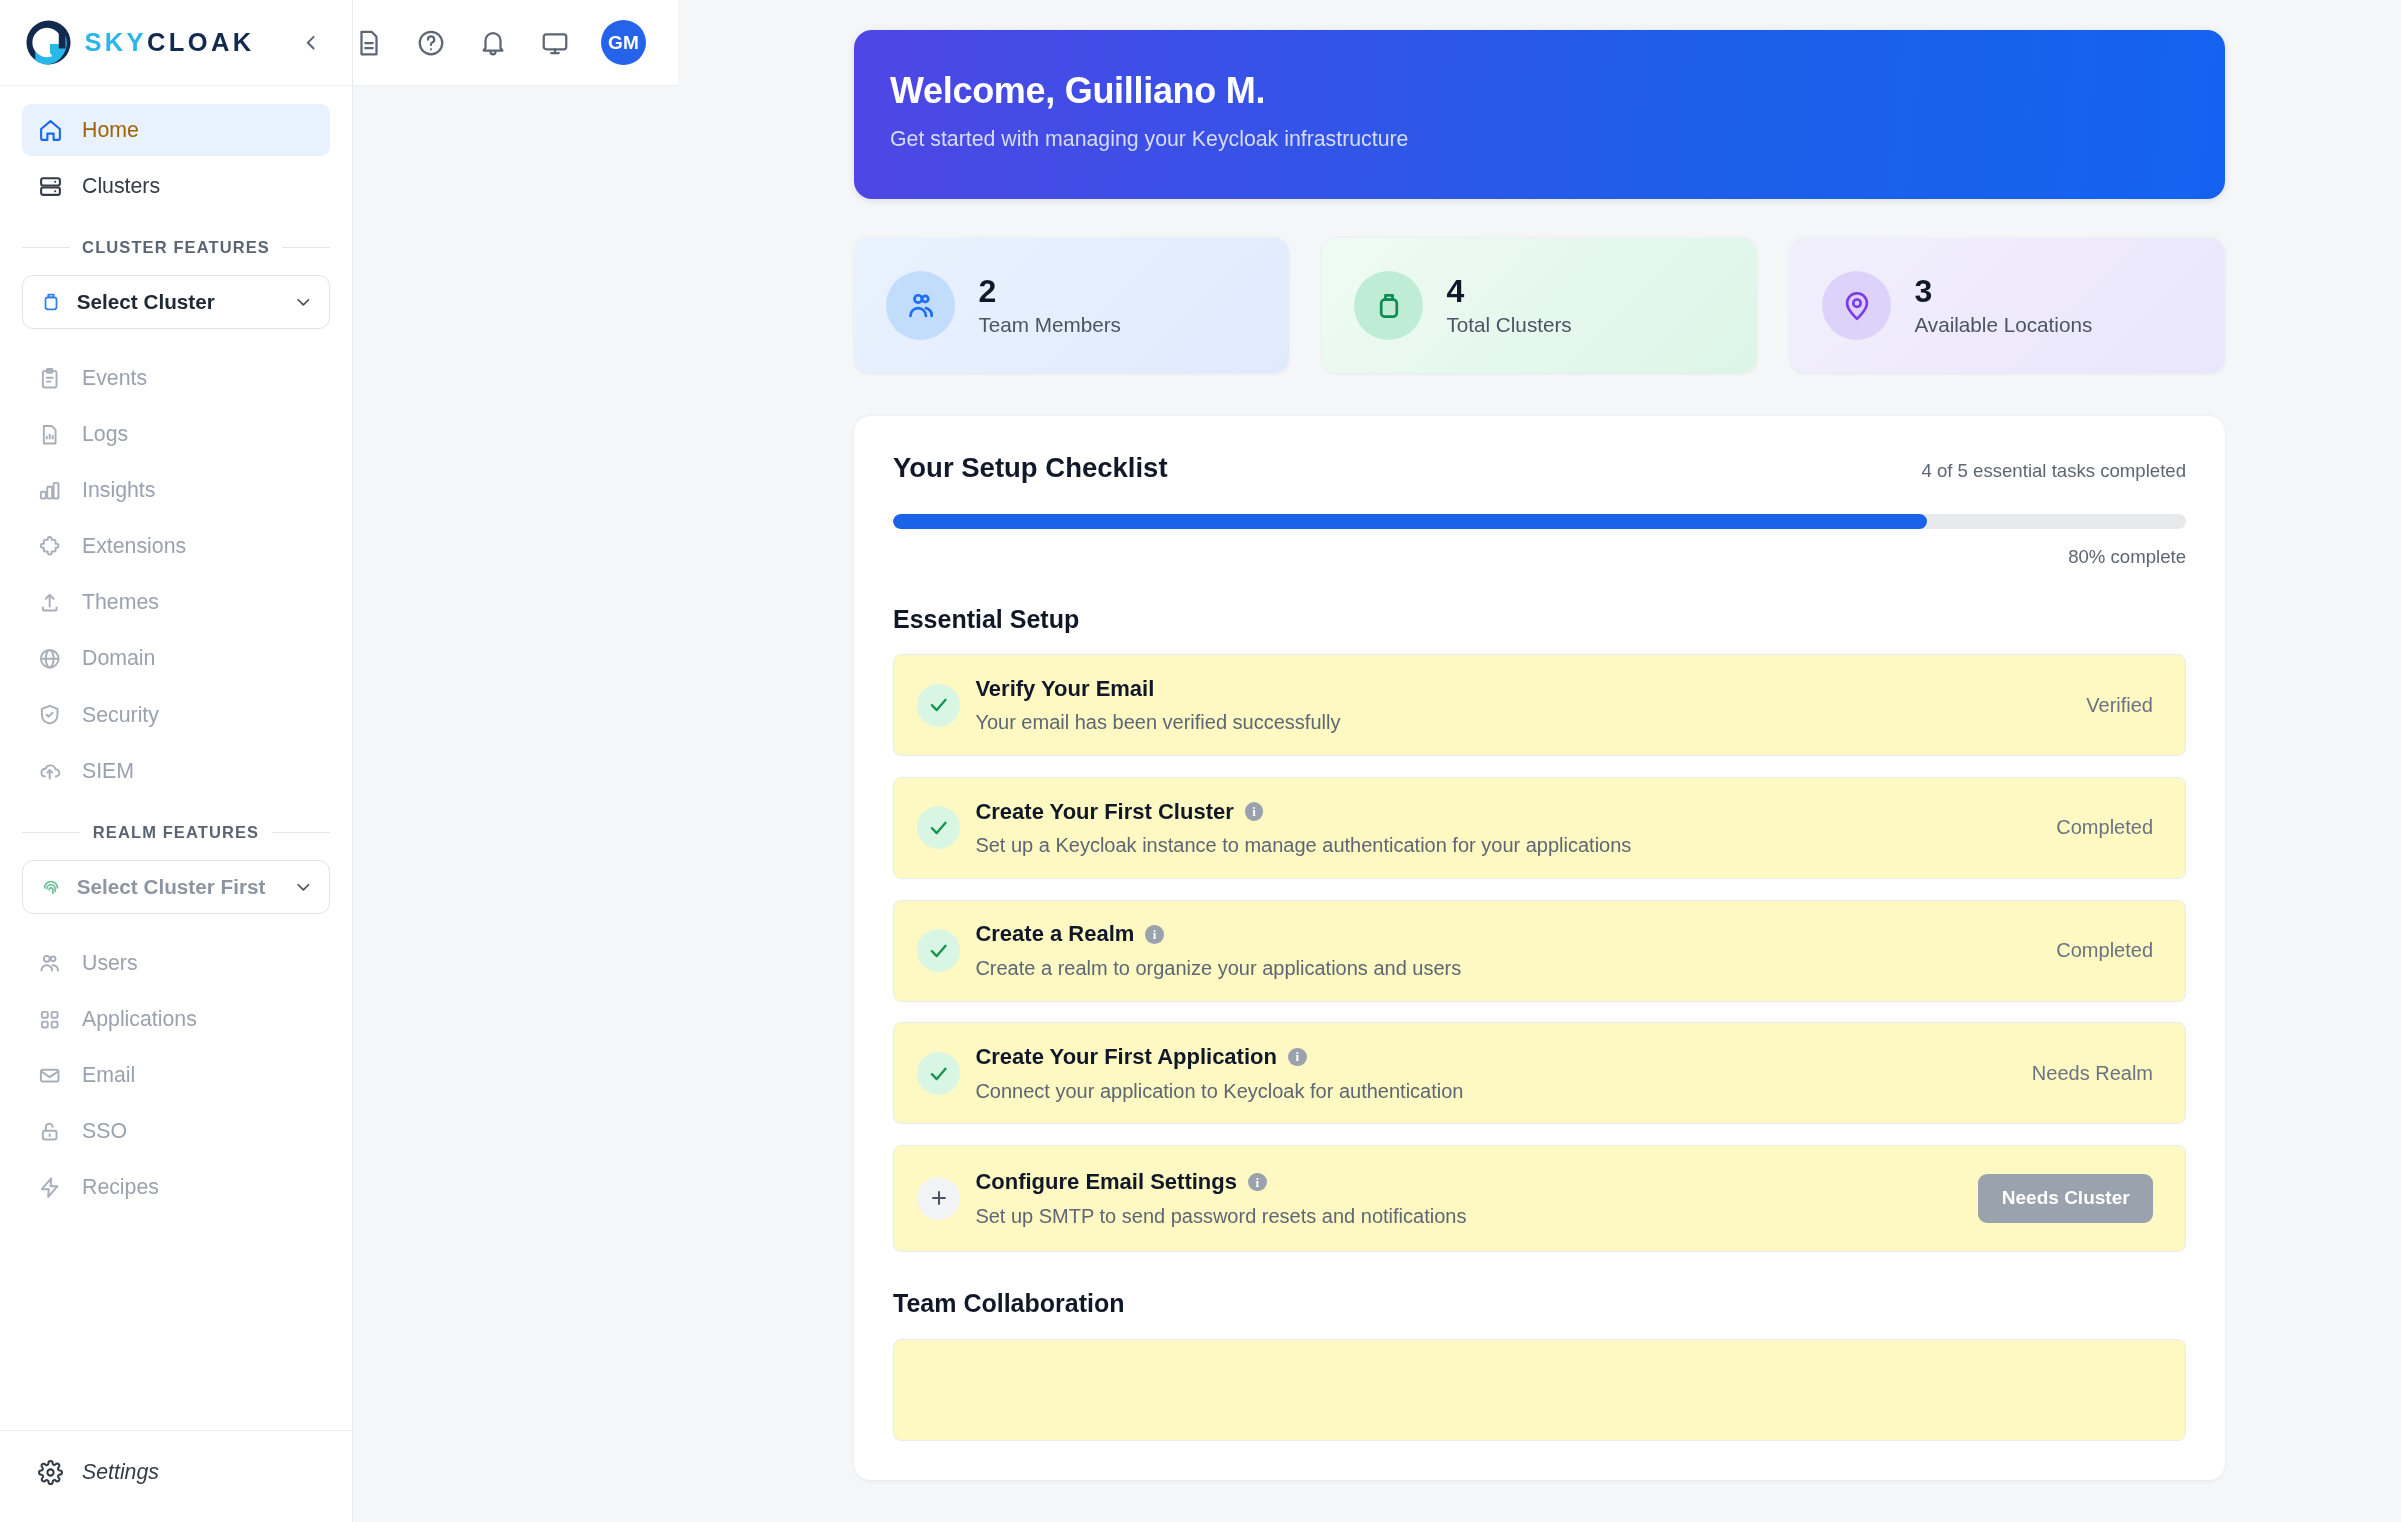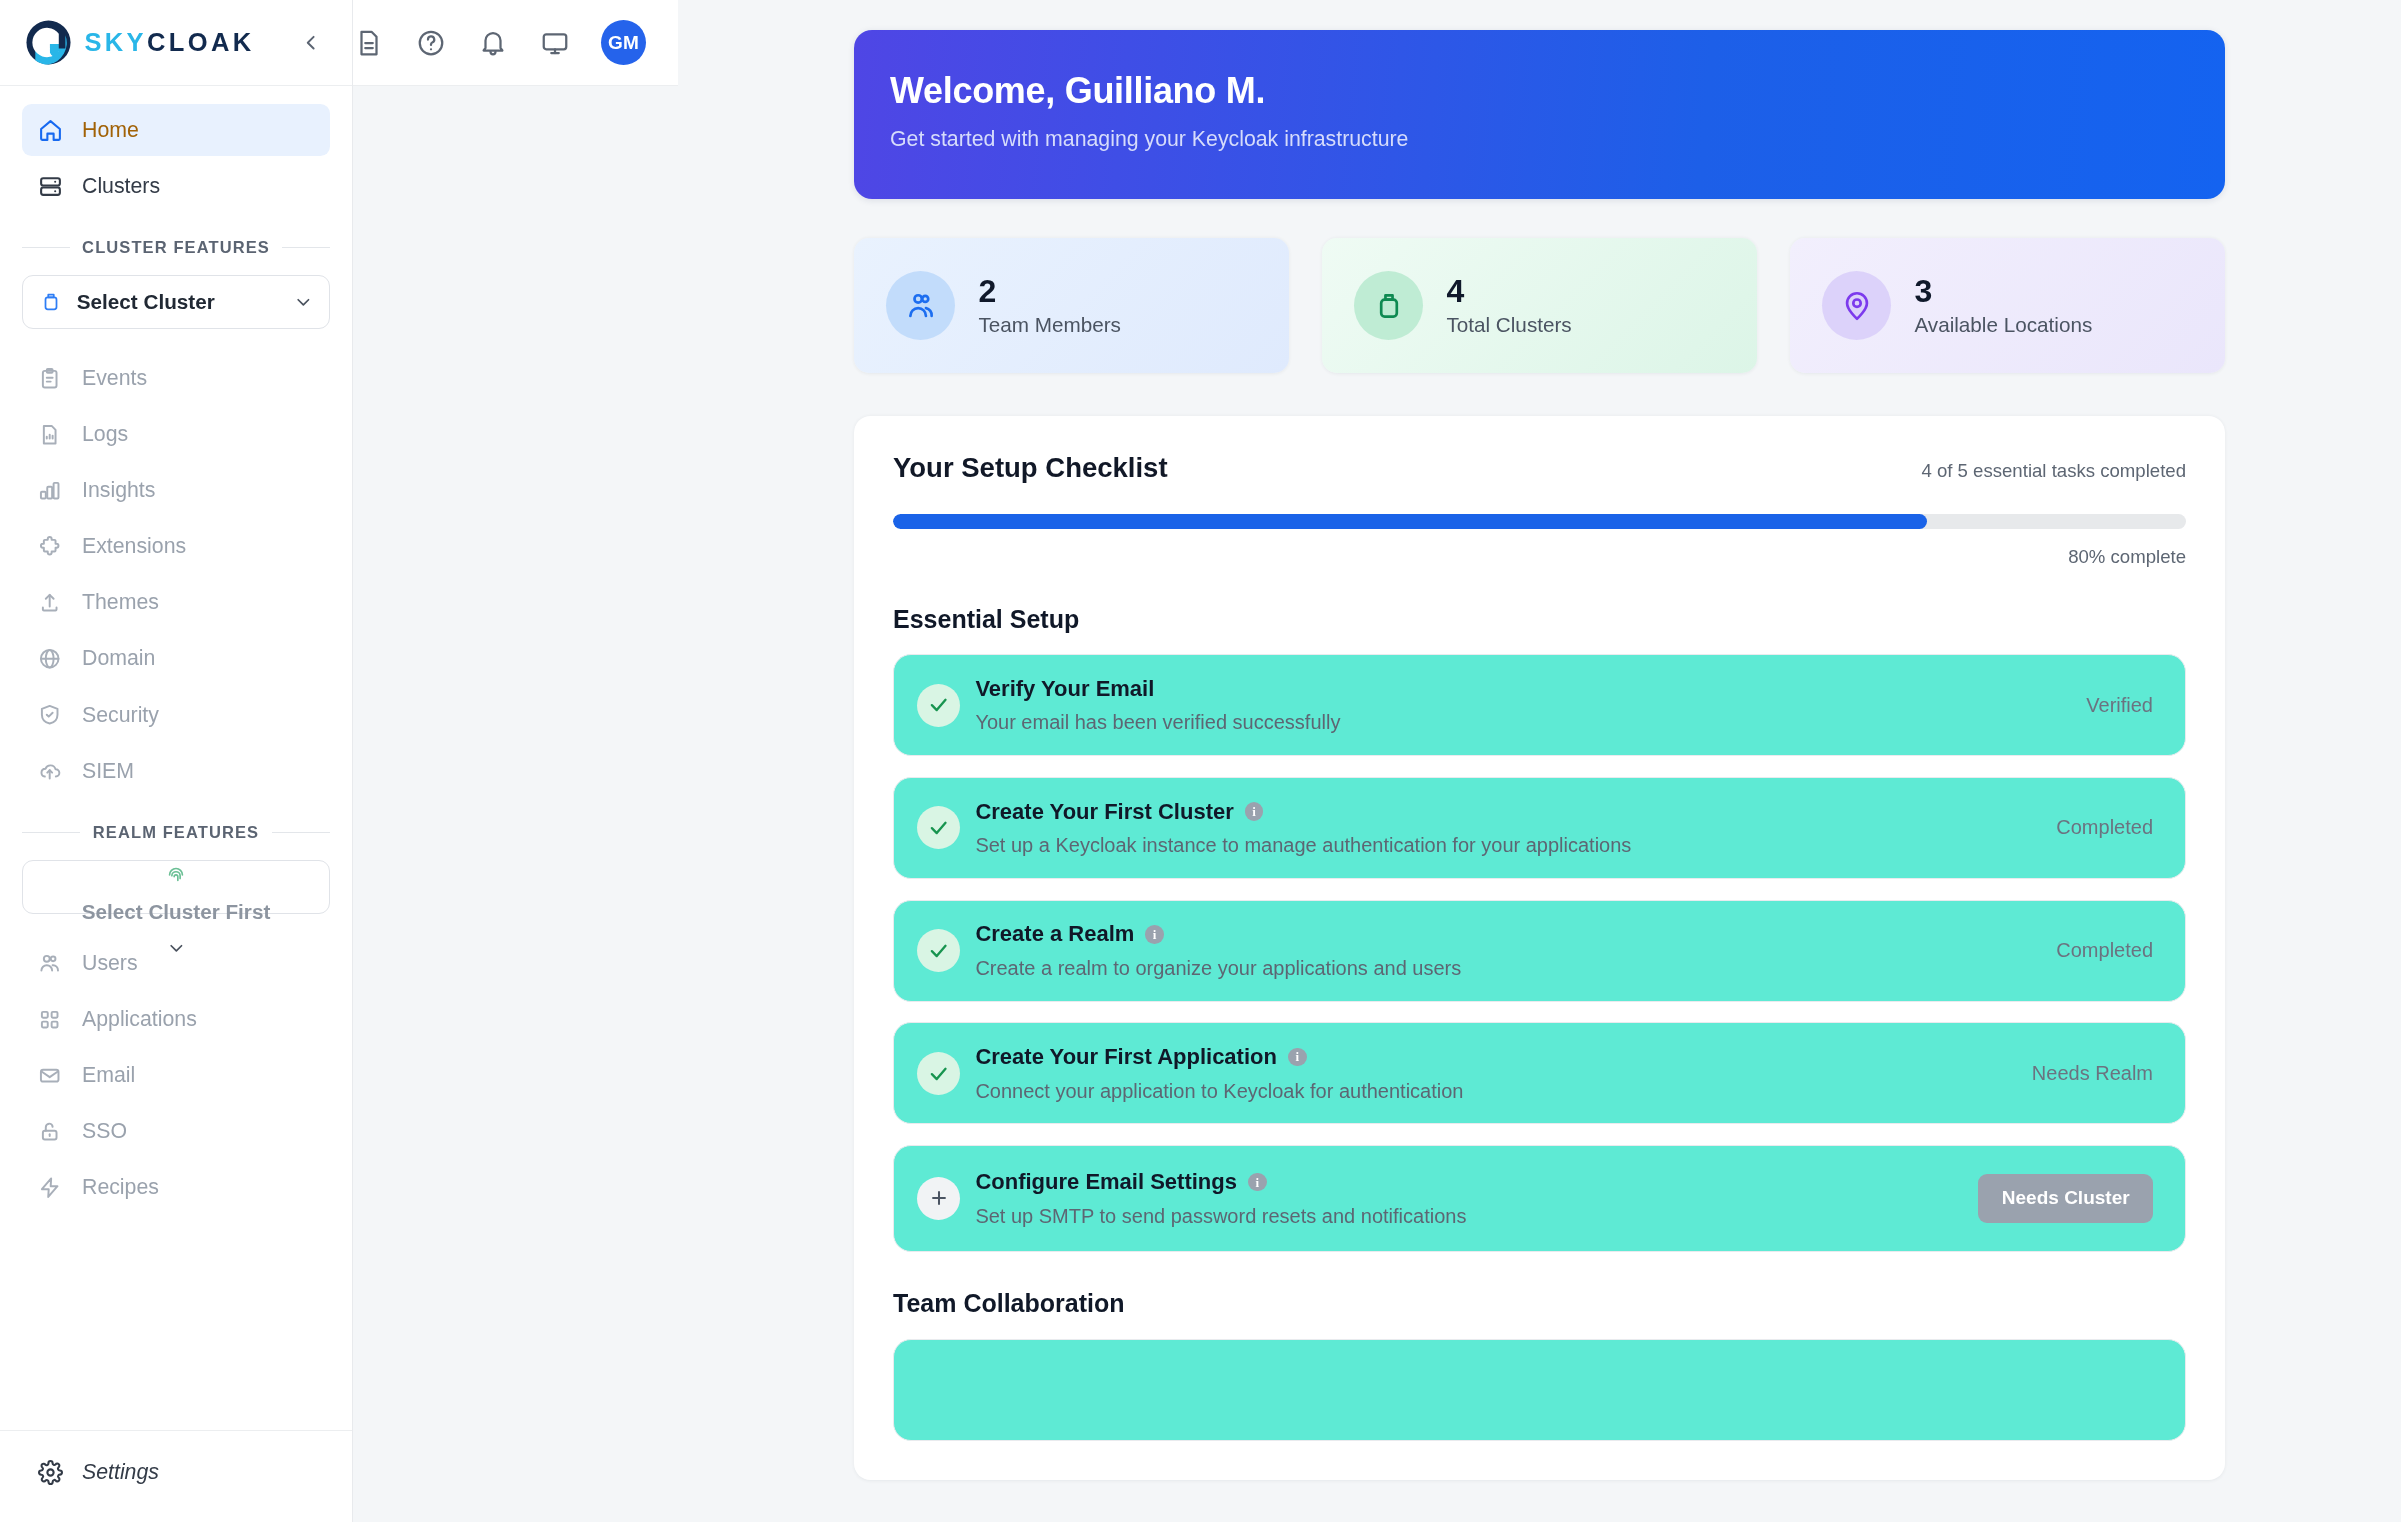--- a/index.html
+++ b/index.html
@@ -61,21 +61,21 @@
 
   .selector {
     display: flex; align-items: center; gap: 13.8px;
     margin: 0 22px 23.4px 22px; height: 54px;
     border: 1.4px solid #e0e3e8; border-radius: 11px;
     padding: 0 15px; font-size: 20.7px; font-weight: 600; color: #212934;
     cursor: pointer; background: #fff;
   }
   .selector .sel-ico { width: 25px; height: 25px; flex: 0 0 25px; display:flex;align-items:center;justify-content:center; }
   .selector .sel-label { flex: 1; }
-  .selector.disabled { color: #8d95a0; flex-direction: column; }
+  .selector.disabled { color: #8d95a0; }
   .chev { width: 20.7px; height: 20.7px; flex: 0 0 20.7px; color: #4a525e; }
 
   .sidebar-footer {
     border-top: 1.4px solid #eceef0;
     padding: 15px 0 20.7px 0;
     font-style: italic;
   }
 
   
   .main { flex: 1; height: 1523px; display: flex; flex-direction: row; background: #f4f6f8; }
@@ -129,23 +129,23 @@
   .panel-meta { font-size: 18.6px; color: #5d6673; }
   .progress-track {
     margin-top: 30px; height: 15px; border-radius: 7.6px; background: #e7e9eb; overflow: hidden;
   }
   .progress-fill { height: 100%; background: #1a63e8; border-radius: 7.6px; }
   .progress-note { margin-top: 16.5px; text-align: right; font-size: 18.6px; color: #5d6673; }
 
   .group-title { margin-top: 37px; font-size: 25px; font-weight: 700; color: #101828; }
 
   .task {
-    margin-top: 20.7px; border: 1.4px solid #e9ebee; border-radius: 18px;
+    margin-top: 20.7px; border: 1.4px solid #e9ebee; border-radius: 8px;
     min-height: 102px; display: flex; align-items: center;
-    padding: 0 32px 0 23.4px; background: #5eead4;
+    padding: 0 32px 0 23.4px; background: #fef9c3;
   }
   .task-check {
     width: 43px; height: 43px; border-radius: 50%; flex: 0 0 43px;
     display: flex; align-items: center; justify-content: center; margin-right: 15px;
   }
   .task-check.done { background: #d9f5e4; }
   .task-check.todo { background: #f1f3f5; }
   .task-main { flex: 1; }
   .task-title-row { display: flex; align-items: center; gap: 11px; }
   .task-title { font-size: 22px; font-weight: 700; color: #101828; }

